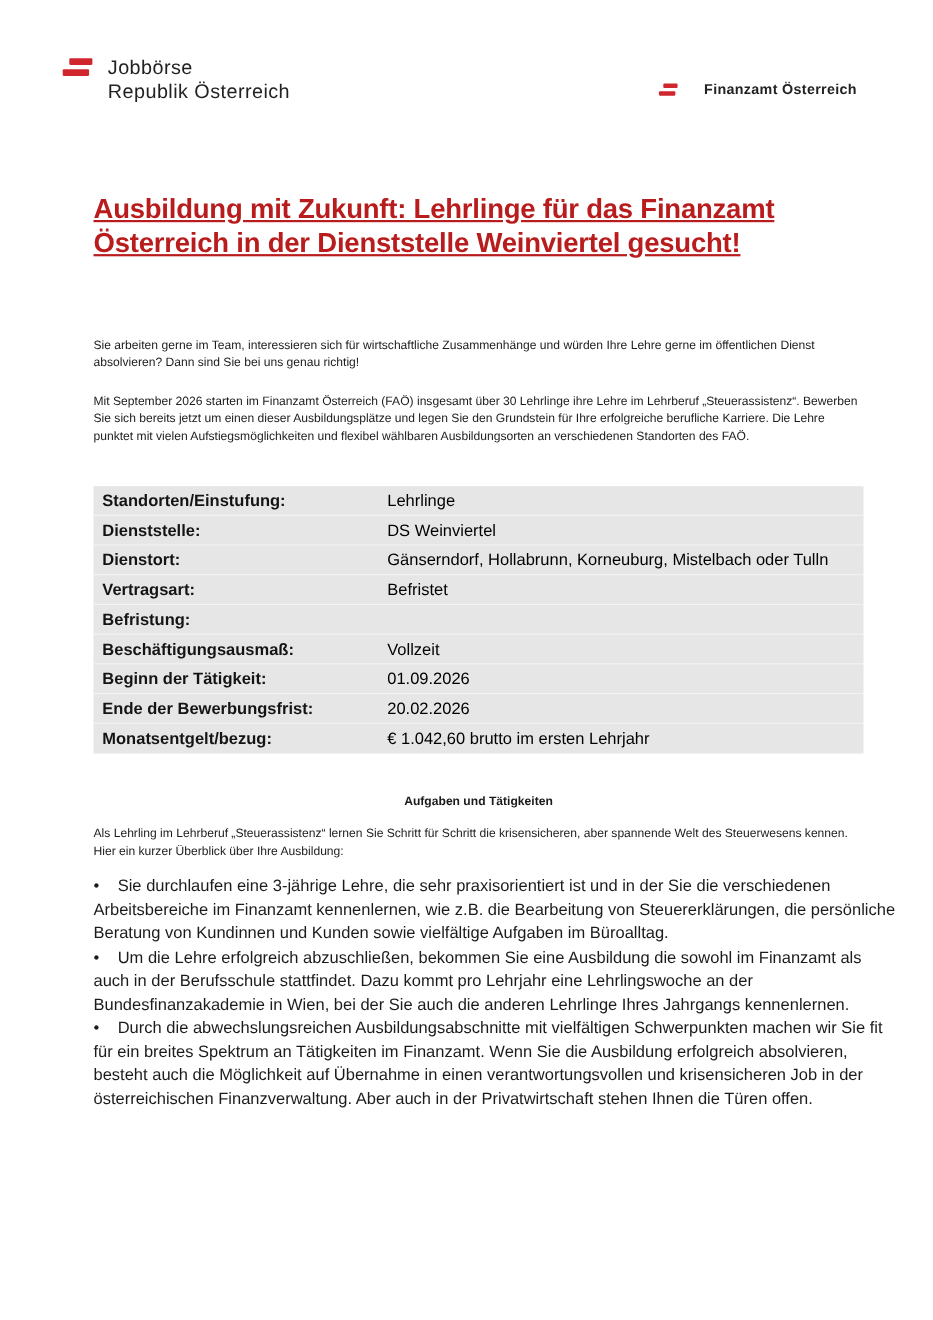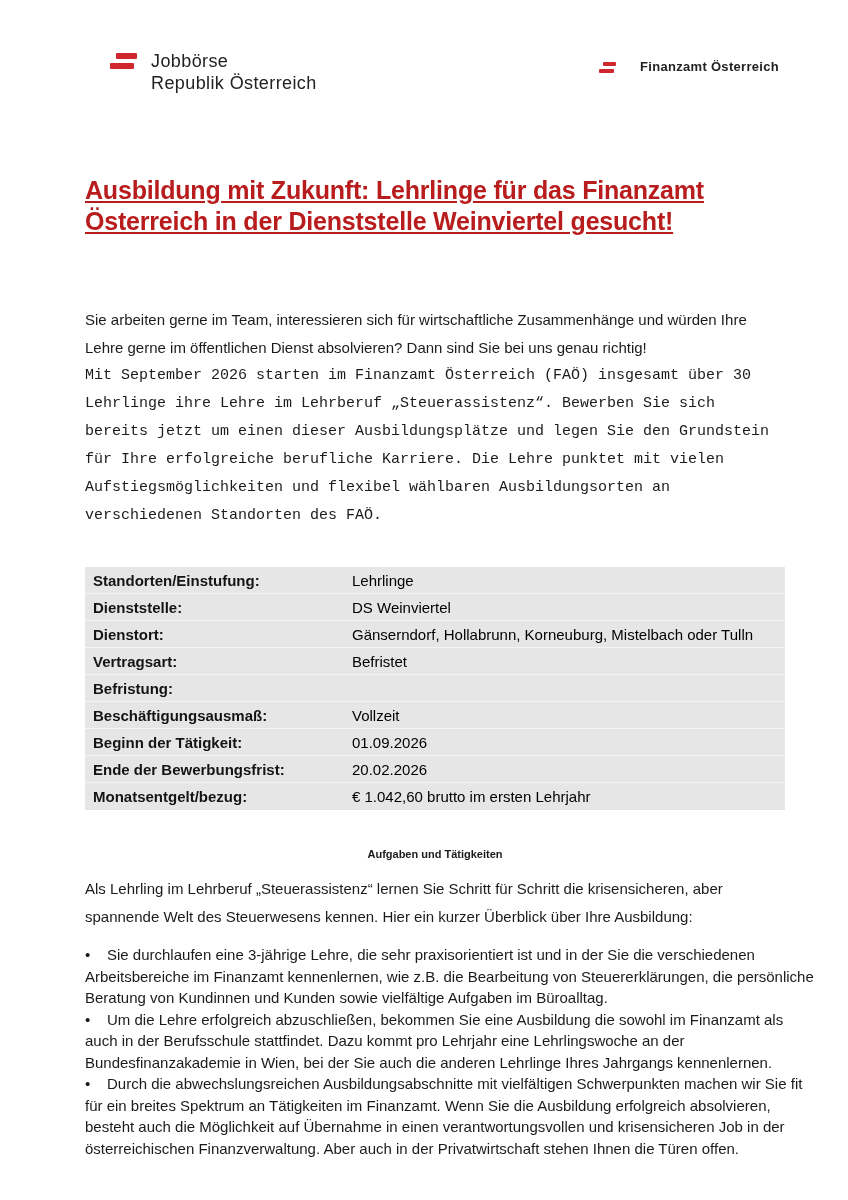--- a/index.html
+++ b/index.html
@@ -10,45 +10,45 @@
   *{box-sizing:border-box;}
   html,body{margin:0;padding:0;}
   body{
     width:848px;height:1200px;overflow:hidden;background:#ffffff;
     font-family:"Liberation Sans","DejaVu Sans",sans-serif;color:var(--ink);
   }
 
   
   .header{
     display:flex;justify-content:space-between;align-items:flex-start;
-    padding:50px 69px 0 110px;height:97px;
+    padding:50px 69px 0 57px;height:97px;
   }
   .logo-left{display:flex;gap:14px;}
   .flag{width:27px;display:flex;flex-direction:column;gap:4px;padding-top:3px;flex:none;}
   .flag .bar{height:6px;background:var(--flag-red);border-radius:1px;}
   .flag .bar.top{margin-left:6px;width:21px;}
   .flag .bar.bottom{width:24px;}
   .flag.small{width:17px;gap:3px;padding-top:1px;}
   .flag.small .bar{height:4px;}
   .flag.small .bar.top{margin-left:4px;width:13px;}
   .flag.small .bar.bottom{width:15px;}
   .logo-text{font-size:18px;line-height:22px;letter-spacing:.4px;color:#222;font-weight:500;}
-  .logo-right{display:flex;align-items:center;gap:24px;margin-top:9px;}
+  .logo-right{display:flex;align-items:center;gap:24px;margin-top:23px;}
   .logo-right .fin-label{font-size:13px;letter-spacing:.3px;color:#222;font-weight:600;}
 
   
   h1.title{
     margin:78px 58px 0 85px;font-size:25px;line-height:31px;font-weight:700;
     color:#b91c1c;letter-spacing:-.2px;text-decoration:underline;
   }
 
   
-  .body{font-size:15px;line-height:28px;margin:0 63px 0 85px;color:var(--ink);}
+  .body{font-size:11px;line-height:16px;margin:0 63px 0 85px;color:var(--ink);}
   .p1{margin-top:69px;}
-  .p2{font-family:Liberation Mono, monospace;}
+  .p2{margin-top:19px;}
 
   
   .details{margin:37px 63px 0 85px;background:var(--table-bg);}
   .details .row{display:flex;padding:5px 10px 4px 8px;border-bottom:1px solid #f4f4f4;min-height:27px;}
   .details .row:last-child{border-bottom:none;}
   .details .label{width:259px;flex:none;font-weight:700;font-size:15px;line-height:17px;color:#141414;}
   .details .value{font-size:15px;line-height:17px;color:#000000;}
 
   
   h2.section-heading{margin:34px 63px 0 85px;font-size:11px;line-height:21px;font-weight:700;color:var(--ink);text-align:center;}

